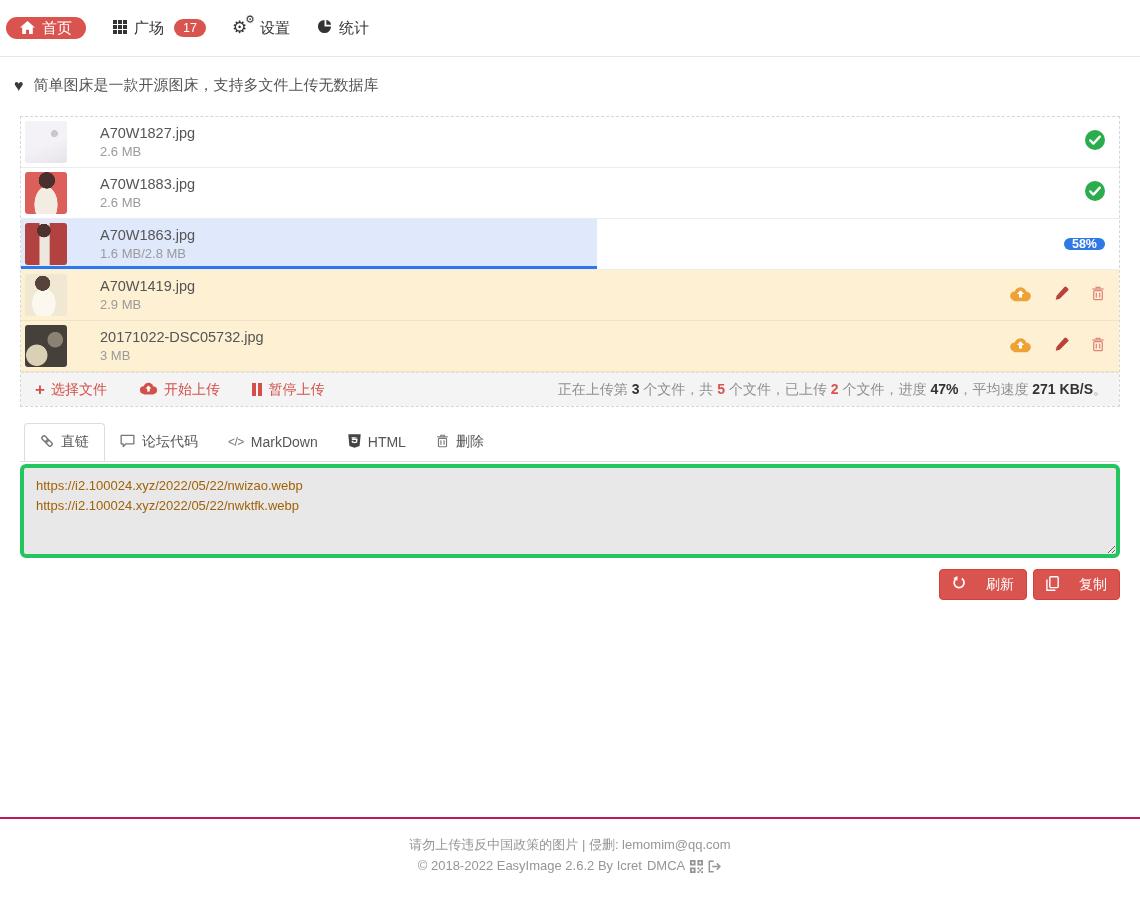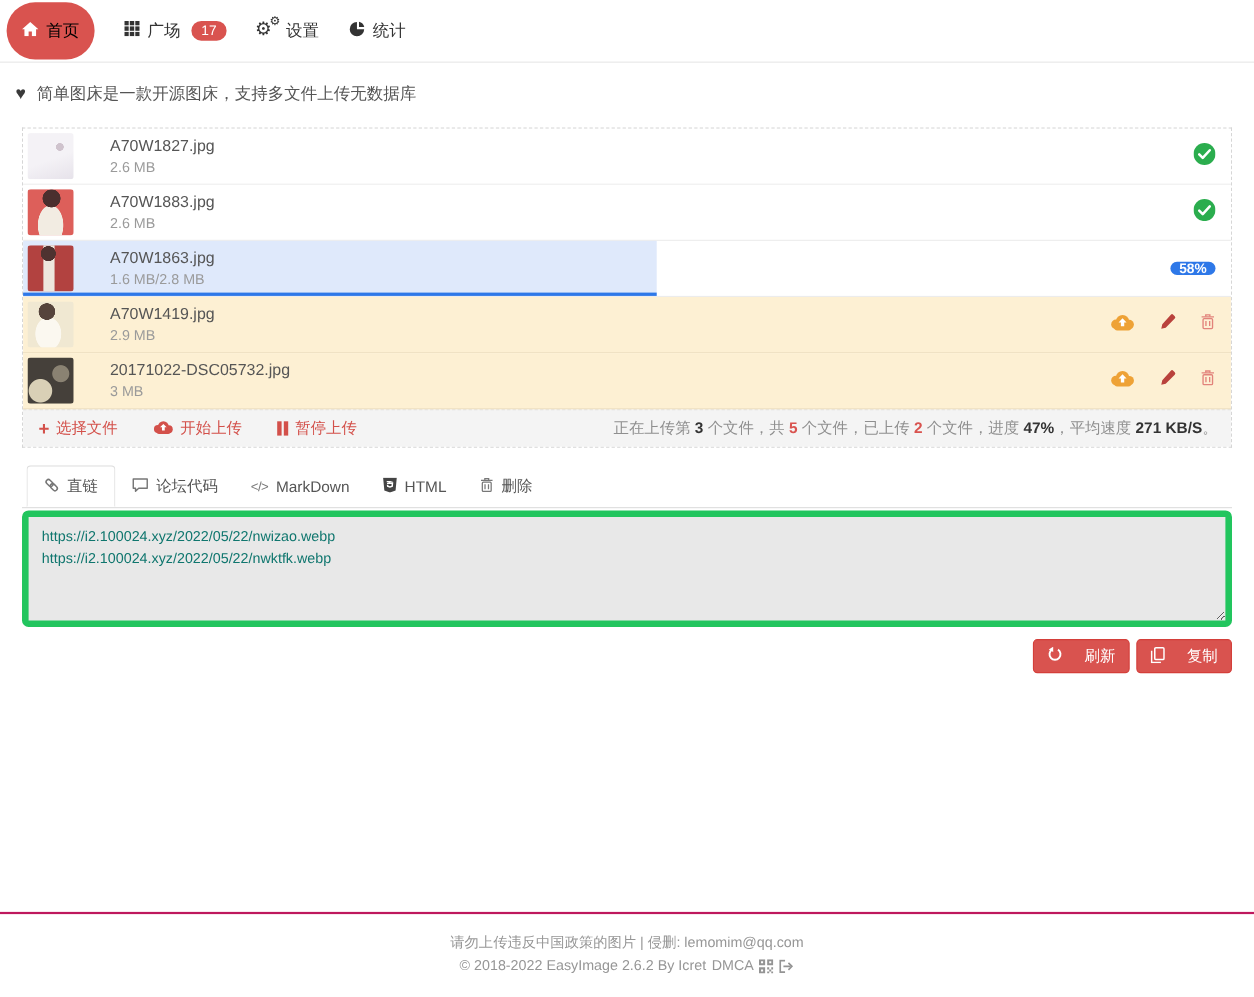--- a/index.html
+++ b/index.html
@@ -5,21 +5,21 @@
   * { box-sizing: border-box; }
   html,body { margin:0; padding:0; background:#fff; }
   body {
     font-family: "Liberation Sans", "DejaVu Sans", sans-serif;
     color:#333; width:1140px; min-height:906px; margin:0 auto; position:relative;
   }
 
   
   .navbar { display:flex; align-items:center; height:57px; padding:0 16px 0 6px;
             border-bottom:1px solid #e7e7e7; }
-  .nav-pill { background:#d9534f; color:#000000; border-radius:50px; height:52px;
+  .nav-pill { background:#d9534f; color:#ffffff; border-radius:50px; height:22px;
               padding:0 14px; display:flex; align-items:center; gap:7px; font-size:15px; cursor:pointer; }
   .nav-item { display:flex; align-items:center; gap:7px; font-size:15px; color:#333;
               margin-left:27px; cursor:pointer; }
   .nav-badge { background:#d9534f; color:#fff; border-radius:11px; font-size:12.5px;
                padding:3px 9px; margin-left:3px; line-height:1; }
   .gear-wrap { position:relative; width:20px; height:18px; }
   .gear-big { position:absolute; left:-1px; top:-2px; font-size:17px; color:#333; }
   .gear-small { position:absolute; right:-2px; top:-6px; font-size:11px; color:#333; }
 
   
@@ -66,23 +66,23 @@
 
   
   .tabs { margin:16px 20px 0; display:flex; border-bottom:1px solid #ddd; padding-left:4px; }
   .tab { display:flex; align-items:center; gap:7px; padding:0 15px; height:38px;
          font-size:14px; color:#555; cursor:pointer; }
   .tab.active { background:#fff; border:1px solid #ddd; border-bottom:1px solid #fff;
                 margin-bottom:-1px; border-radius:4px 4px 0 0; }
   .code-glyph { font-size:12px; color:#777; letter-spacing:-0.5px; }
 
   
-  .output-textarea { display:block; width:1100px; margin:2px 20px 0; height:106px;
-    background:#e8e8e8; border:6px solid #22c55e; border-radius:6px; padding:8px 12px;
-    font:13px/1.55 "Liberation Sans", "DejaVu Sans", sans-serif; color:#0f766e; resize:vertical; }
+  .output-textarea { display:block; width:1100px; margin:2px 20px 0; height:94px;
+    background:#e8e8e8; border:4px solid #22c55e; border-radius:6px; padding:8px 12px;
+    font:13px/1.55 "Liberation Sans", "DejaVu Sans", sans-serif; color:#a16207; resize:vertical; }
   .btn-row { margin:11px 20px 0; display:flex; justify-content:flex-end; gap:6px; }
   .btn-danger { background:#d9534f; color:#fff; border:1px solid #d43f3a; border-radius:4px;
     height:31px; padding:0 12px; font-size:14px; display:flex; align-items:center; gap:20px;
     cursor:pointer; font-family:inherit; }
 
   
   .footer { margin-top:217px; border-top:2px solid #be185d; padding:16px 0 10px;
             text-align:center; color:#969696; font-size:13px; line-height:1.5; }
   .footer-line2 { margin-top:1px; display:flex; justify-content:center; align-items:center; gap:5px; }
   .footer svg { vertical-align:middle; }

